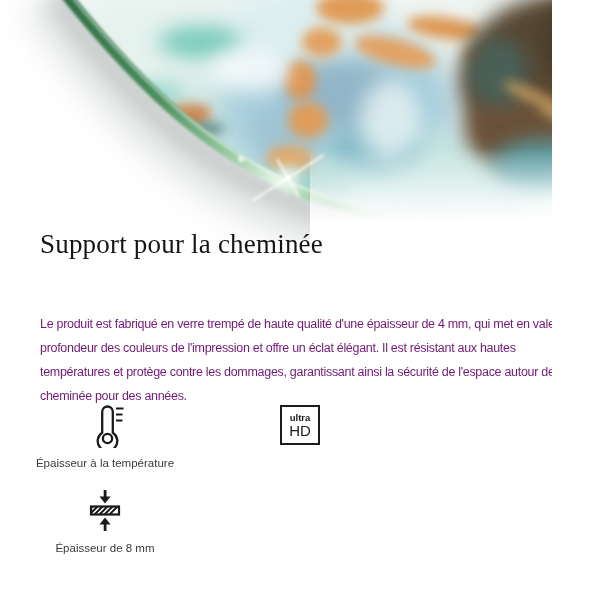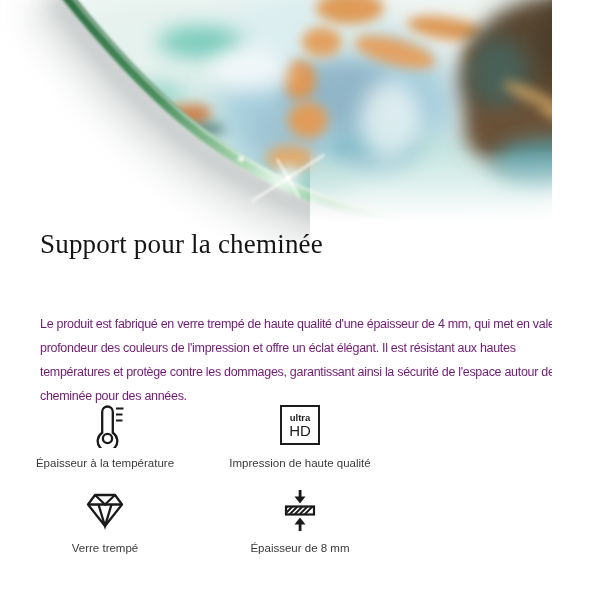--- a/index.html
+++ b/index.html
@@ -154,38 +154,26 @@
         <div class="feat-label">Épaisseur à la température</div>
       </div>
 
       <div class="cell">
         <div class="icon-wrap">
           <div class="uhd-box">
             <span class="uhd-top">ultra</span>
             <span class="uhd-bottom">HD</span>
           </div>
         </div>
-        <div class="feat-label">Impression de haute qualité</div>
       </div>
 
     </div>
 
     <div class="feat-row second">
 
-      <div class="cell">
-        <div class="icon-wrap">
-          <svg class="ico" width="46" height="46" viewBox="0 0 46 46" stroke-width="2.1">
-            <path d="M 13,8 L 33,8 L 40,17.5 L 23,39 L 6,17.5 Z" stroke-linejoin="round"></path>
-            <line x1="6" y1="17.5" x2="40" y2="17.5"></line>
-            <path d="M 13,8 L 23,17.5 L 33,8"></path>
-            <path d="M 16.5,17.5 L 23,39 L 29.5,17.5"></path>
-          </svg>
-        </div>
-        <div class="feat-label">Verre trempé</div>
-      </div>
 
 
       <div class="cell">
         <div class="icon-wrap">
           <svg width="46" height="46" viewBox="0 0 46 46">
             <defs>
               <clipPath id="barClip">
                   <rect x="9" y="19.5" width="28" height="8"></rect>
                 </clipPath>
             </defs>

